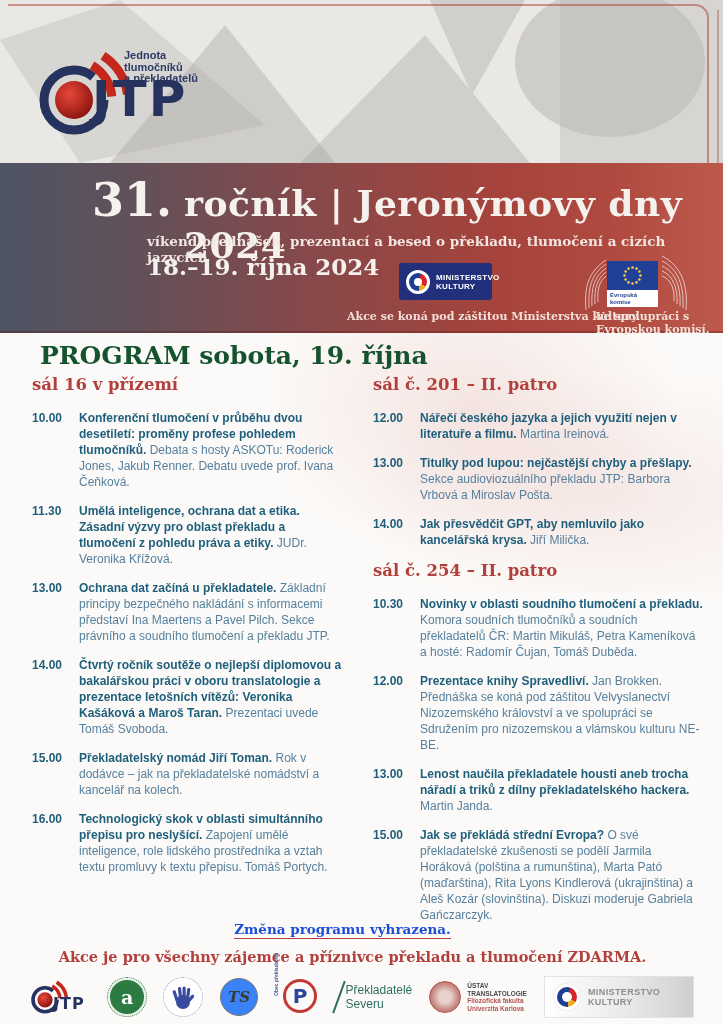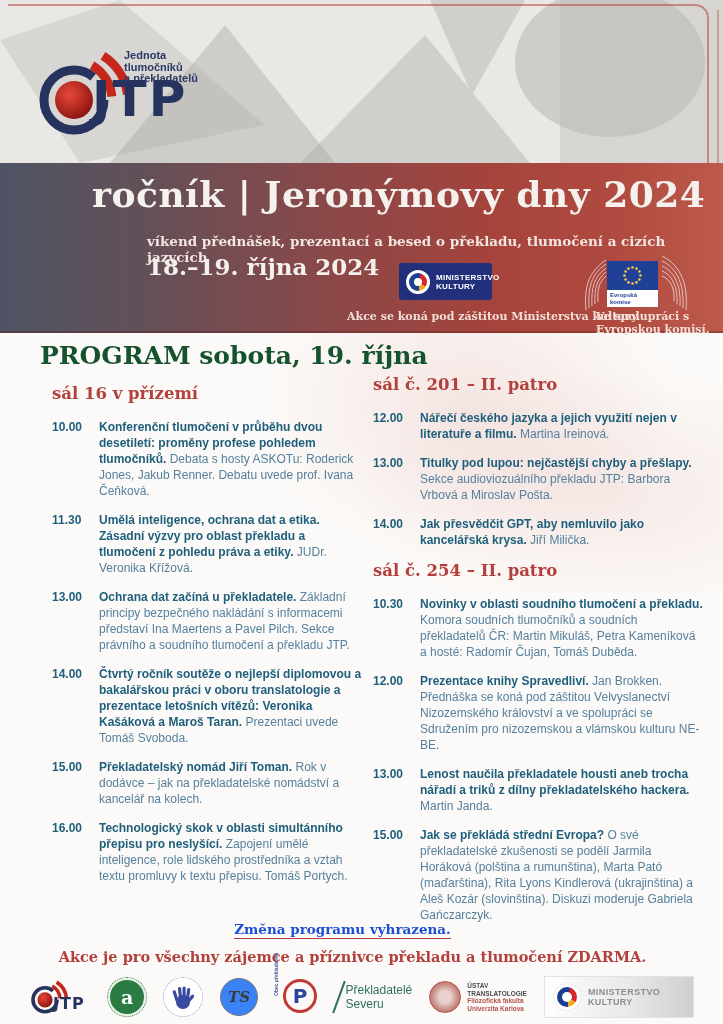--- a/index.html
+++ b/index.html
@@ -81,21 +81,21 @@
   .residue { position:absolute; left:280px; top:333px; width:443px; height:260px; pointer-events:none;
     background:
       radial-gradient(ellipse at 42% 28%, rgba(193,90,80,.13), transparent 58%),
       radial-gradient(ellipse at 75% 62%, rgba(193,90,80,.10), transparent 55%);
   }
   .prog-title {
     position:absolute; left:40px; top:341px;
     font-family:"DejaVu Serif", serif; font-weight:bold; font-size:25px; color:#14532d;
   }
   .col { position:absolute; top:375px; }
-  .col-left  { left:52px;  width:312px;margin-top:9px; }
+  .col-left  { left:32px;  width:312px; }
   .col-right { left:373px; width:330px; }
   .room {
     font-family:"DejaVu Serif", serif; font-weight:bold; font-size:16.5px; color:#b2403c;
     margin:0 0 16px 0;
   }
   .room.second { }
   .item {
     display:grid; grid-template-columns:38px 1fr; column-gap:9px;
     margin-bottom:13px; font-size:12px; line-height:16px; color:#55809e;
   }
@@ -218,20 +218,21 @@
         <div>Jednota</div>
         <div>tlumočníků</div>
         <div>a překladatelů</div>
       </div>
       <div class="jtp-acronym">JTP</div>
     </div>
   </div>
 
   <div class="banner">
     <div class="b-title">
+      <span class="b-num">31.</span>
       <span class="b-rest">ročník | Jeronýmovy dny 2024</span>
     </div>
     <div class="b-sub">víkend přednášek, prezentací a besed o překladu, tlumočení a cizích jazycích</div>
     <div class="b-date">18.–19. října 2024</div>
 
     <div class="mk-box">
       <div class="mk-circle"></div>
       <div class="mk-text">
         <div>MINISTERSTVO</div>
         <div>KULTURY</div>

